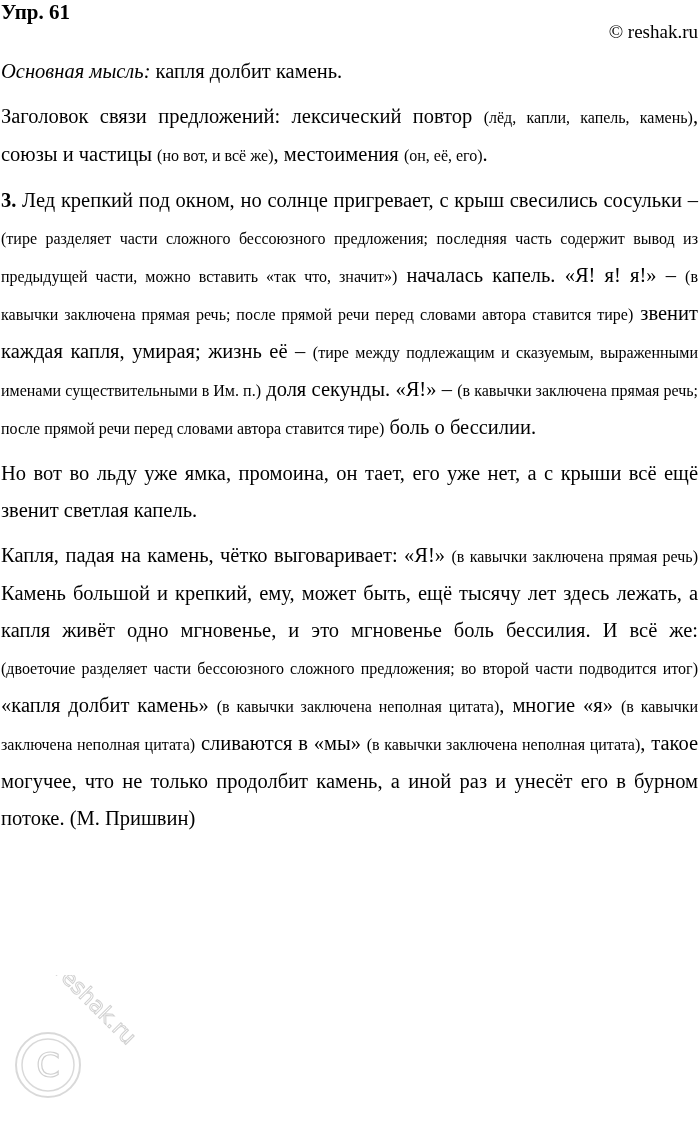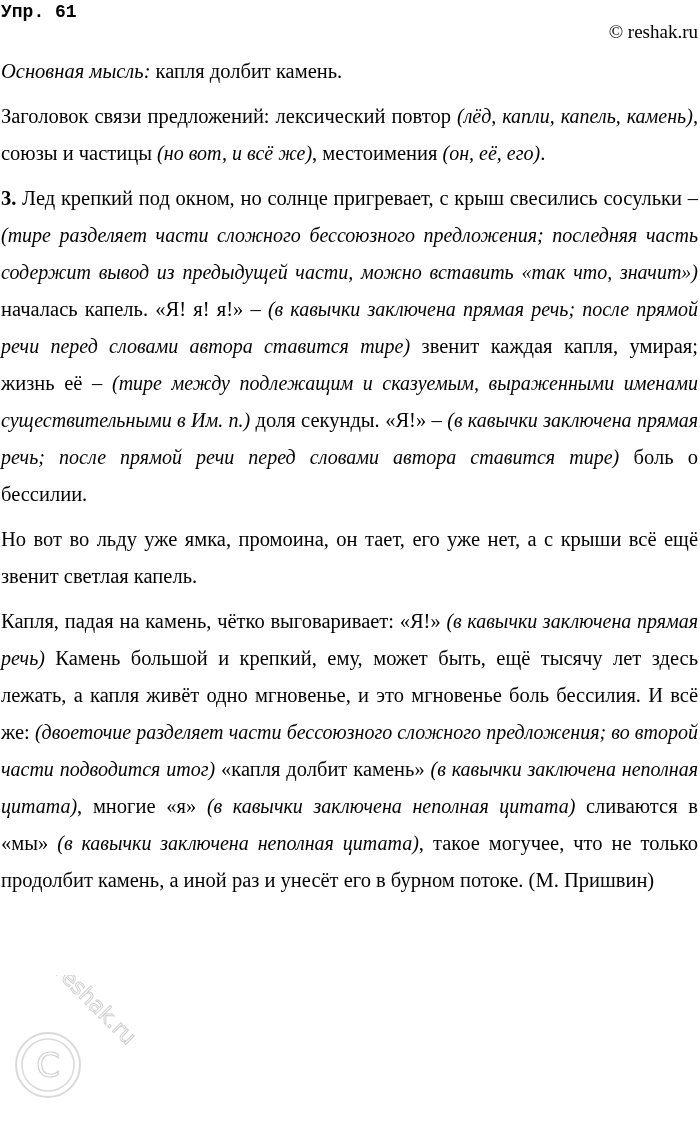--- a/index.html
+++ b/index.html
@@ -2,28 +2,28 @@
 <html><head>
 <meta charset="utf-8">
 <style>
   html, body { margin: 0; padding: 0; background: #ffffff; }
   body {
     width: 700px; height: 1121px; overflow: hidden; position: relative;
     font-family: "Liberation Serif", "DejaVu Serif", serif;
     color: #000;
   }
   .header { position: absolute; top: 0; left: 0; width: 700px; height: 30px; }
-  .ex-title { position: absolute; left: 1px; top: 0px; font-weight: bold; font-size: 18px; line-height: 24px; font-family: Liberation Mono, monospace; }
+  .ex-title { position: absolute; left: 1px; top: 0px; font-weight: bold; font-size: 21px; line-height: 24px; }
   .copyright { position: absolute; right: 2px; top: 0px; font-size: 19px; line-height: 24px; margin-top: 20px; }
   .content { position: absolute; left: 1px; top: 45px; width: 697px; }
   p { margin: 0; font-size: 20.5px; line-height: 37px; text-align: justify; }
   .p-gap { margin-top: 8px; }
   .b { font-weight: bold; }
   .i { font-style: italic; }
-  .note { font-style: italic; font-size: 20px; }
+  .note { font-size: 16px; }
   .watermark {
     position: absolute; left: 8px; top: 975px; width: 130px; height: 130px;
     pointer-events: none; opacity: 0.55;
   }
 </style>
 </head>
 <body>
 
 <div class="header">
   <div class="ex-title">Упр. 61</div>

